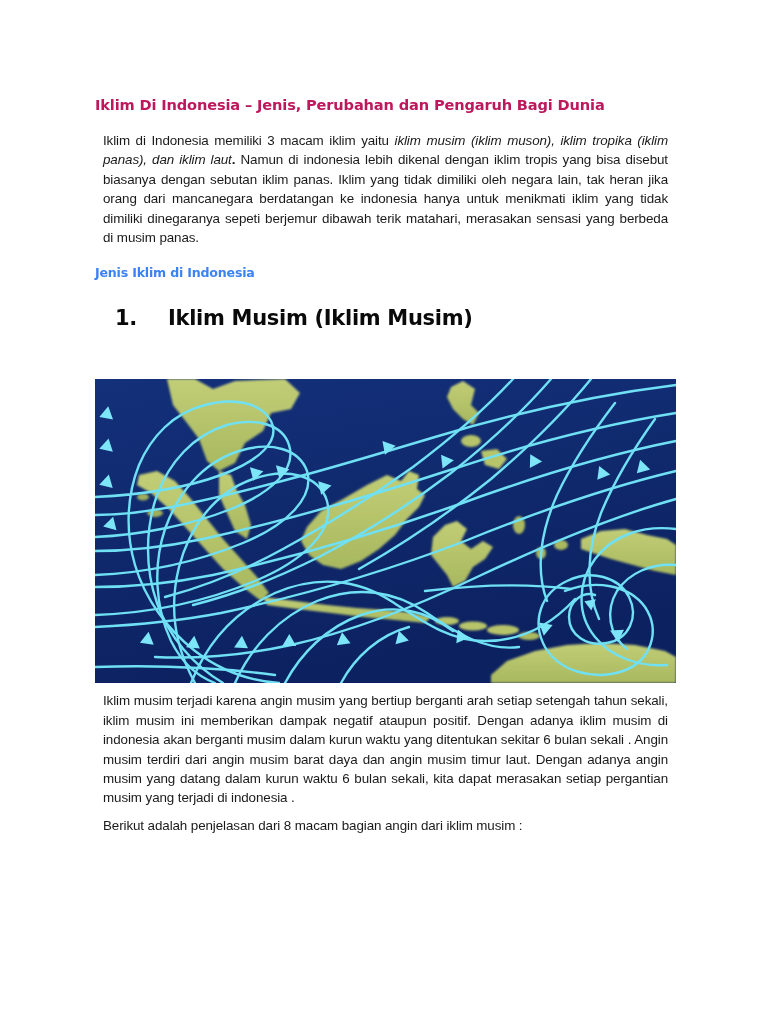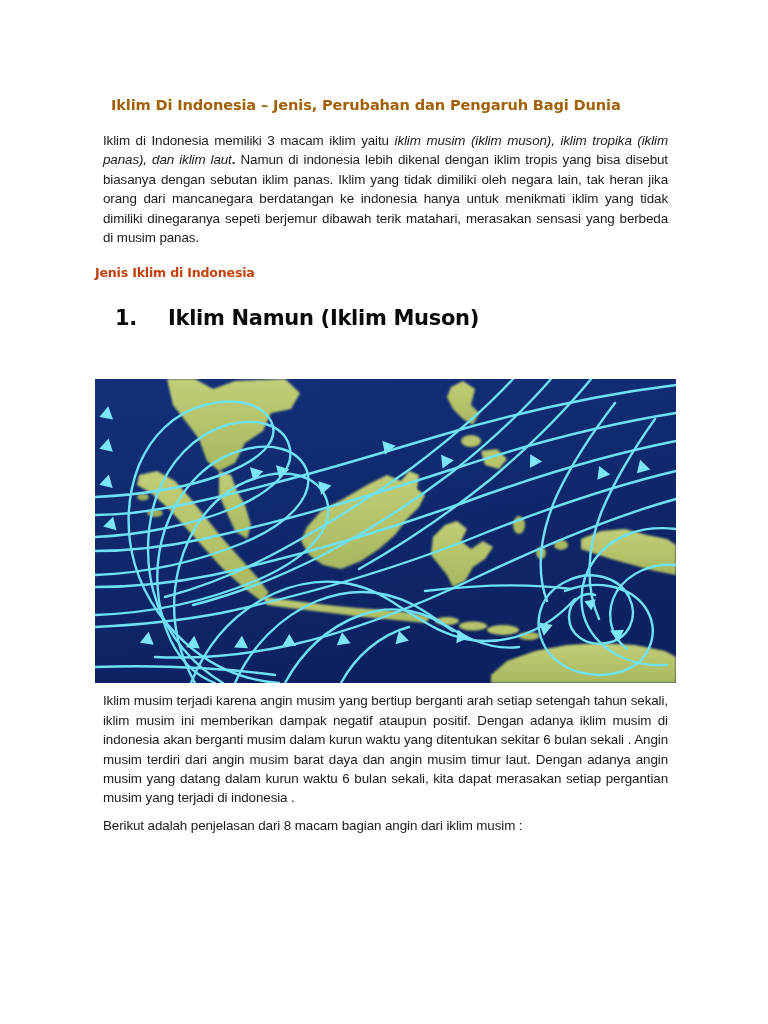--- a/index.html
+++ b/index.html
@@ -32,22 +32,22 @@
     top: 96px;
     width: 581px;
   }
 
   h1.doc-title {
     font-family: "DejaVu Sans", sans-serif;
     font-size: 14.6px;
     font-weight: bold;
     line-height: 18px;
     letter-spacing: -0.15px;
-    margin: 0 0 17px 16px;
-    color: #a16207;
+    margin: 0 0 17px 0;
+    color: #be185d;
     white-space: nowrap;
   }
 
   p.body-par {
     font-family: "Liberation Sans", sans-serif;
     font-size: 13.4px;
     line-height: 19.4px;
     text-align: justify;
     margin: 8px;
     color: #1a1a1a;
@@ -61,21 +61,21 @@
     font-weight: bold;
     font-style: normal;
   }
 
   h2.sub-head {
     font-family: "DejaVu Sans", sans-serif;
     font-size: 12.6px;
     font-weight: bold;
     line-height: 16px;
     margin: 18px 0 17px 0;
-    color: #c2410c;
+    color: #3b82f6;
     letter-spacing: -0.2px;
   }
 
   .par-gap-1 { margin-top: 20px; }
 
   h3.numbered-head {
     font-family: "DejaVu Sans", sans-serif;
     font-size: 21px;
     font-weight: bold;
     line-height: 26px;
@@ -125,21 +125,21 @@
 
     <h1 class="doc-title">Iklim Di Indonesia – Jenis, Perubahan dan Pengaruh Bagi Dunia</h1>
 
     <p class="body-par"><span>Iklim di Indonesia memiliki 3 macam iklim yaitu </span><em>iklim musim (iklim muson), iklim tropika (iklim panas), dan iklim laut</em><span class="bold-period">.</span><span> Namun di indonesia lebih dikenal dengan iklim tropis yang bisa disebut biasanya dengan sebutan iklim panas.  Iklim yang tidak dimiliki oleh negara lain, tak heran jika orang dari mancanegara berdatangan ke indonesia hanya untuk menikmati iklim yang tidak dimiliki dinegaranya sepeti berjemur dibawah terik matahari, merasakan sensasi yang berbeda di musim panas.</span></p>
 
     <h2 class="sub-head">Jenis Iklim di Indonesia</h2>
 
 
     <h3 class="numbered-head">
       <span class="num">1.</span>
-      <span class="htxt">Iklim Namun (Iklim Muson)</span>
+      <span class="htxt">Iklim Musim (Iklim Musim)</span>
     </h3>
 
     <div class="figure-wrap">
       <div class="map-figure">
         <svg viewBox="0 0 581 304" preserveAspectRatio="none">
           <defs>
             <linearGradient id="oceanGrad" x1="0" y1="0" x2="0.3" y2="1">
               <stop offset="0%" stop-color="#13307a"></stop>
               <stop offset="45%" stop-color="#102a6e"></stop>
               <stop offset="100%" stop-color="#0c2160"></stop>

